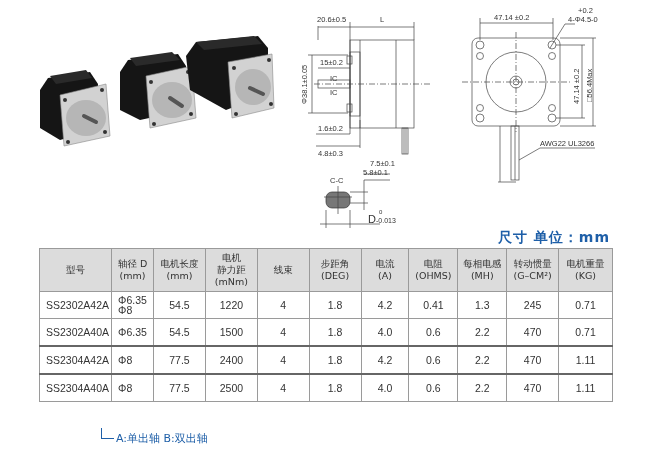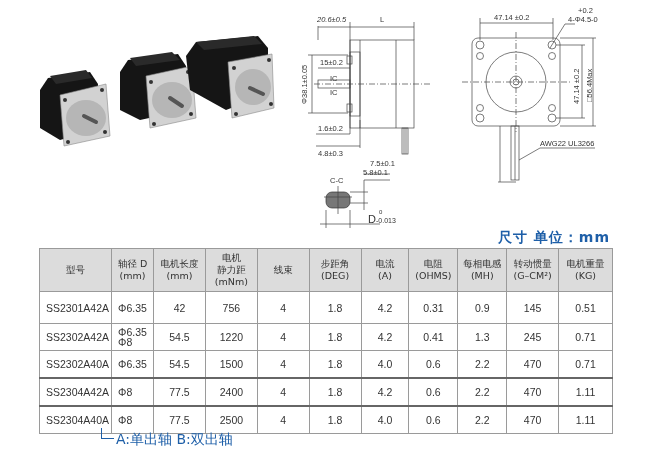--- a/index.html
+++ b/index.html
@@ -12,21 +12,21 @@
   .units { position: absolute; left: 498px; top: 229px; font-size: 14px; color: #1e5fa8; font-weight: bold; letter-spacing: 1px; font-family: "DejaVu Sans", sans-serif; }
   table.spec { position: absolute; left: 39px; top: 248px; width: 574px; border-collapse: collapse; font-size: 10.5px; color: #333; font-family: "Liberation Sans", sans-serif; }
   table.spec th, table.spec td { border: 1px solid #9a9a9a; text-align: center; vertical-align: middle; padding: 0 2px; }
   table.spec th { background: #dcdcdc; font-weight: normal; height: 42px; font-size: 10.5px; line-height: 12px; font-family: "DejaVu Sans", sans-serif; font-size: 9.5px; }
   table.spec td { height: 26px; background: #fff; }
   table.spec tr.thick td { border-top: 2px solid #666; }
   .model { text-align: left !important; padding-left: 6px !important; }
   .shaft { text-align: left !important; padding-left: 6px !important; line-height: 10px; }
   .footnote { position: absolute; left: 101px; top: 428px; height: 12px; }
   .footnote .bracket { position: absolute; left: 0; top: 0; width: 12px; height: 10px; border-left: 1px solid #1e5fa8; border-bottom: 1px solid #1e5fa8; }
-  .footnote .text { position: absolute; left: 15px; top: 3px; font-size: 14px; color: #1e5fa8; white-space: nowrap; font-family: "DejaVu Sans", sans-serif; }
+  .footnote .text { position: absolute; left: 15px; top: 3px; font-size: 11px; color: #1e5fa8; white-space: nowrap; font-family: "DejaVu Sans", sans-serif; }
 </style>
 </head>
 <body>
 
 <div class="abs photo">
   <svg width="290" height="180" viewBox="0 0 290 180">
 
     <g>
       <polygon points="40,90 48,78 90,72 98,84 96,130 60,140 40,128" fill="#151515"></polygon>
       <polygon points="50,76 86,70 92,78 56,84" fill="#2a2a2a"></polygon>
@@ -95,21 +95,21 @@
 
       <line x1="26" y1="134" x2="60" y2="134"></line>
         <line x1="26" y1="146" x2="70" y2="146"></line>
       <line x1="70" y1="120" x2="70" y2="148"></line>
 
       <rect x="112" y="128" width="6" height="26"></rect>
       <line x1="114" y1="128" x2="114" y2="154"></line>
         <line x1="116" y1="128" x2="116" y2="154"></line>
     </g>
   </svg>
-  <span class="dim-label" style="left:27px; top:15px;font-style:italic;">20.6±0.5</span>
+  <span class="dim-label" style="left:27px; top:15px;">20.6±0.5</span>
   <span class="dim-label" style="left:90px; top:15px;">L</span>
   <span class="dim-label" style="left:30px; top:58px;">15±0.2</span>
   <span class="dim-label" style="left:40px; top:74px;">IC</span>
   <span class="dim-label" style="left:40px; top:88px;">IC</span>
   <span class="dim-label vlabel" style="left:10px; top:104px;">Φ38.1±0.05</span>
   <span class="dim-label" style="left:28px; top:124px;">1.6±0.2</span>
   <span class="dim-label" style="left:28px; top:137px;margin-top:12px;">4.8±0.3</span>
 </div>
 
 <div class="abs drawing" style="left:450px; top:0; width:220px; height:200px;">
@@ -205,33 +205,20 @@
       <th><span>线束</span></th>
       <th><span>步距角</span><br><span>(DEG)</span></th>
       <th><span>电流</span><br><span>(A)</span></th>
       <th><span>电阻</span><br><span>(OHMS)</span></th>
       <th><span>每相电感</span><br><span>(MH)</span></th>
       <th><span>转动惯量</span><br><span>(G–CM²)</span></th>
       <th><span>电机重量</span><br><span>(KG)</span></th>
     </tr>
   </thead>
   <tbody>
-    <tr style="height:32px">
-      <td class="model">SS2301A42A</td>
-      <td class="shaft"><span>Φ6.35</span></td>
-      <td>42</td>
-      <td>756</td>
-      <td>4</td>
-      <td>1.8</td>
-      <td>4.2</td>
-      <td>0.31</td>
-      <td>0.9</td>
-      <td>145</td>
-      <td>0.51</td>
-    </tr>
     <tr>
       <td class="model">SS2302A42A</td>
       <td class="shaft"><span>Φ6.35</span><br><span>Φ8</span></td>
       <td>54.5</td>
       <td>1220</td>
       <td>4</td>
       <td>1.8</td>
       <td>4.2</td>
       <td>0.41</td>
       <td>1.3</td>

